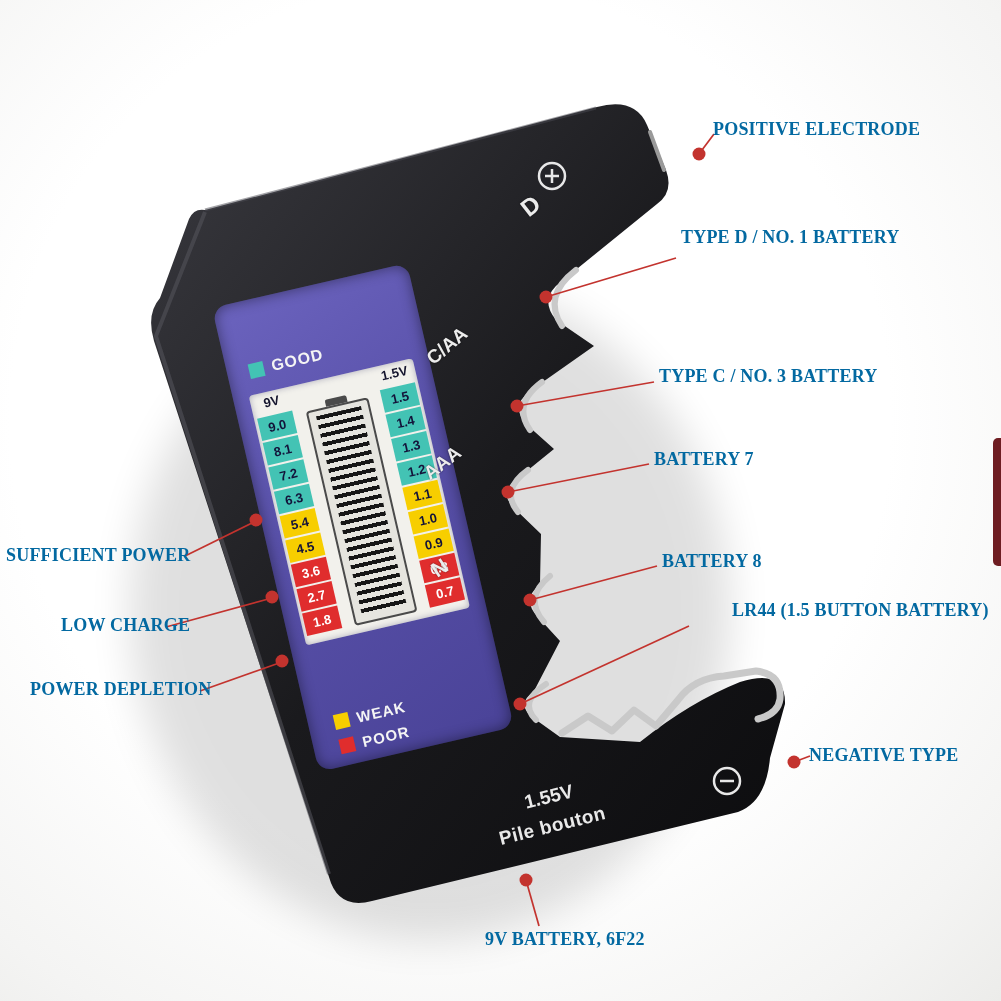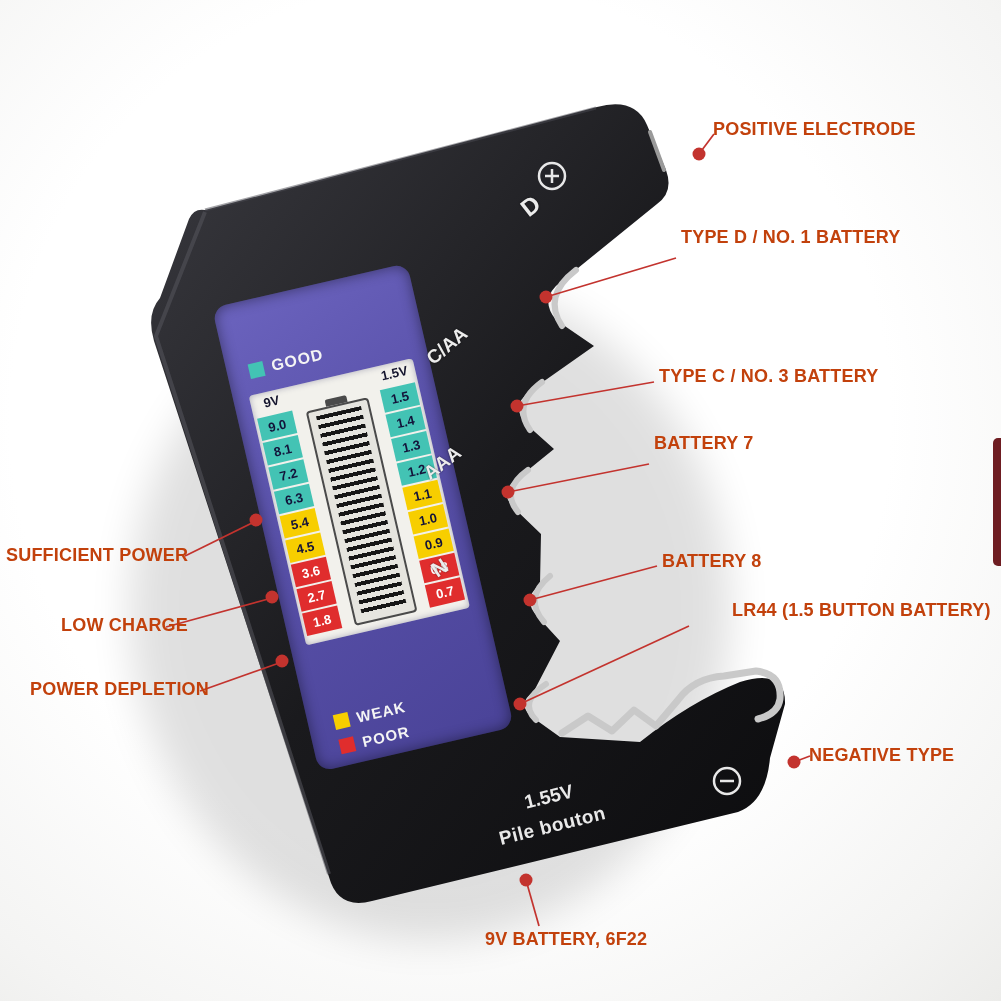--- a/index.html
+++ b/index.html
@@ -57,25 +57,25 @@
   .slot-letter{position:absolute;color:#ececec;font-weight:700;text-shadow:0 0 2px rgba(0,0,0,.6);}
   #slot-d{left:522px;top:192px;font-size:24px;transform:rotate(-38deg);}
   #slot-caa{left:424px;top:335px;font-size:19px;transform:rotate(-40deg);}
   #slot-aaa{left:422px;top:452px;font-size:19px;transform:rotate(-38deg);}
   #slot-n{left:432px;top:556px;font-size:21px;transform:rotate(-34deg);}
   .device-mark{position:absolute;color:#e9e9e9;font-weight:700;transform:rotate(-14deg);}
   #mark-voltage{left:524px;top:786px;font-size:19px;}
   #mark-type{left:498px;top:815px;font-size:19px;letter-spacing:.5px;}
 
   
-  .lbl{position:absolute;font-size:18px;font-weight:600;letter-spacing:.2px;color:#c2410c;white-space:nowrap;}
+  .lbl{position:absolute;font-size:18px;font-weight:600;letter-spacing:.2px;color:#0369a1;white-space:nowrap;font-family:Liberation Serif, serif;}
   #lbl-positive{left:713px;top:119px;}
   #lbl-type-d{left:681px;top:227px;}
   #lbl-type-c{left:659px;top:366px;}
-  #lbl-battery7{left:654px;top:433px;text-align:center;}
+  #lbl-battery7{left:654px;top:449px;text-align:center;}
   #lbl-battery8{left:662px;top:551px;}
   #lbl-lr44{left:732px;top:600px;}
   #lbl-negative{left:809px;top:745px;}
   #lbl-9v{left:460px;top:929px;margin-left:25px;}
   #lbl-sufficient{left:6px;top:545px;}
   #lbl-low{left:50px;top:615px;margin-left:11px;}
   #lbl-power{left:30px;top:679px;}
 
   
   .edge-object{position:absolute;right:0;top:438px;width:8px;height:128px;background:#6e1d22;border-radius:5px 0 0 5px;}

